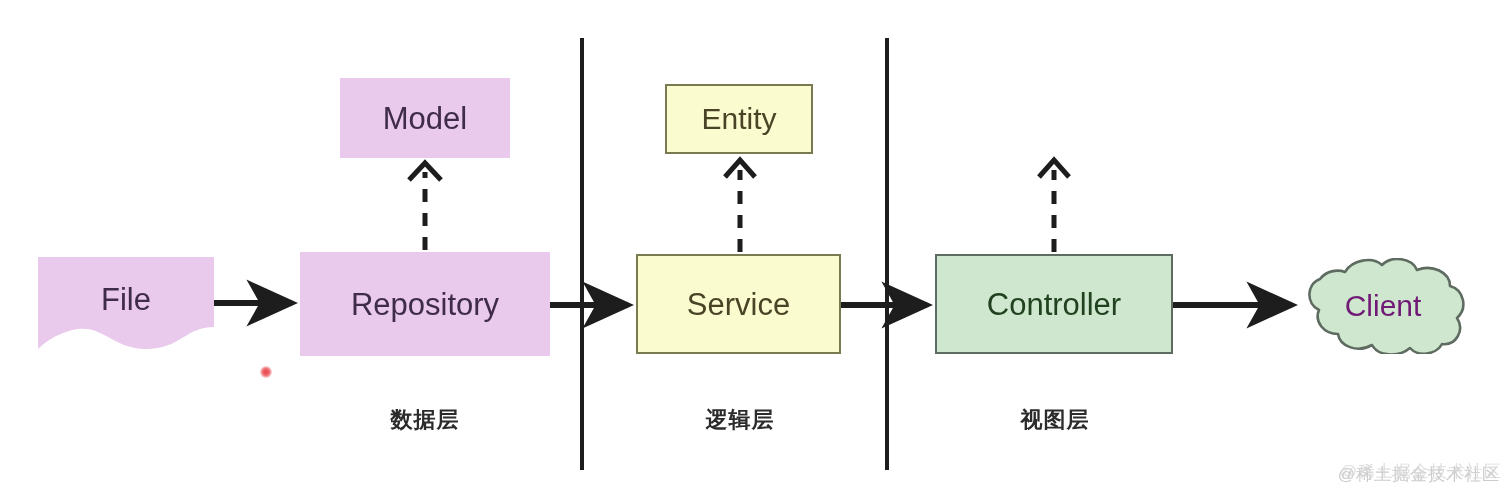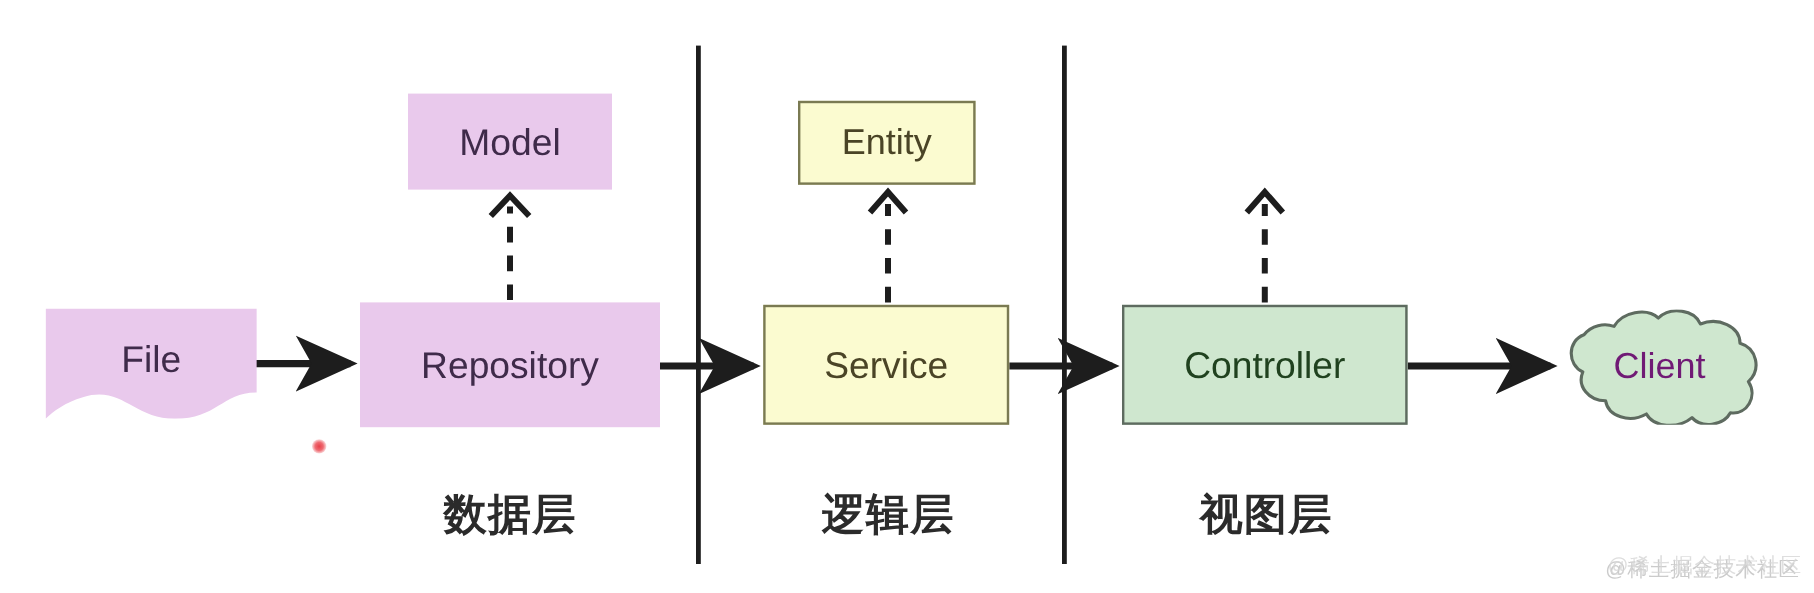--- a/index.html
+++ b/index.html
@@ -98,21 +98,21 @@
     position: absolute;
     width: 4px;
     background: #1d1d1d;
   }
   #divider-1 { left: 580px; top: 38px; height: 432px; }
   #divider-2 { left: 885px; top: 38px; height: 432px; }
 
   
   .layer-caption {
     position: absolute;
-    font-size: 36px;
+    font-size: 22px;
     font-weight: bold;
     color: #2b2b2b;
     text-align: center;
     white-space: nowrap;
     letter-spacing: 1px;
   }
   #caption-data  { left: 330px; top: 405px; width: 190px; }
   #caption-logic { left: 645px; top: 405px; width: 190px; }
   #caption-view  { left: 960px; top: 405px; width: 190px; }
 

